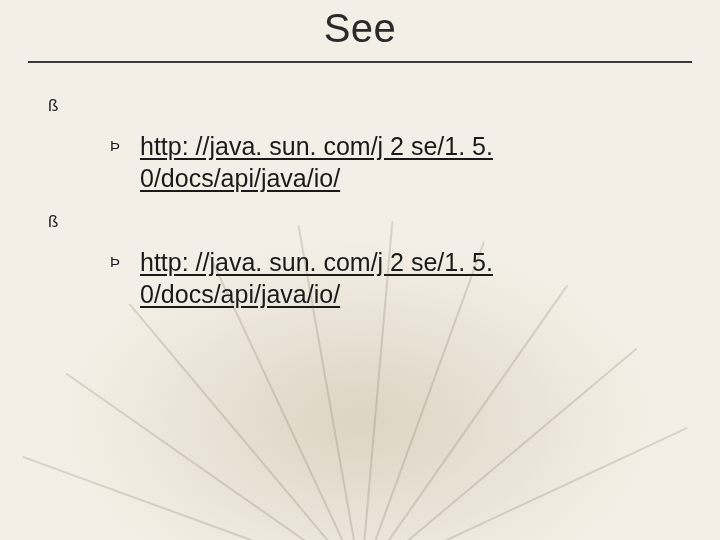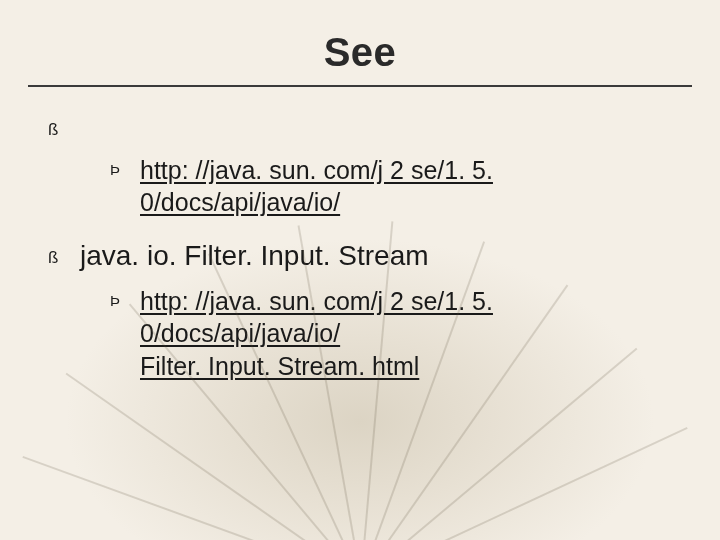--- a/index.html
+++ b/index.html
@@ -36,22 +36,22 @@
     bottom: -40px;
     width: 2px;
     height: 360px;
     background: #5a4f3a;
     transform-origin: bottom center;
   }
   .title {
     text-align: center;
     font-size: 40px;
     color: #2a2a2a;
-    padding-top: 30px;
-    font-weight: 700;
+    padding-top: 6px;
+    font-weight: 400;
     letter-spacing: 0.5px;
   }
   .rule {
     margin: 10px 28px 0 28px;
     height: 2px;
     background: #3a3a3a;
   }
   .content {
     padding: 28px 48px 0 48px;
     color: #1a1a1a;
@@ -122,24 +122,22 @@
     </div>
     <div class="l2">
       <span class="bullet">Þ</span>
       <a class="link" href="#">
         <span>http: //java. sun. com/j 2 se/1. 5. 0/docs/api/java/io/</span><br>
       </a>
     </div>
 
     <div class="l1">
       <span class="bullet">ß</span>
-      <span>java. io. Filter. Input. Stream</span>
     </div>
     <div class="l2">
       <span class="bullet">Þ</span>
       <a class="link" href="#">
         <span>http: //java. sun. com/j 2 se/1. 5. 0/docs/api/java/io/</span><br>
-        <span>Filter. Input. Stream. html</span>
       </a>
     </div>
 
   </div>
 </div>
 
 </body></html>

